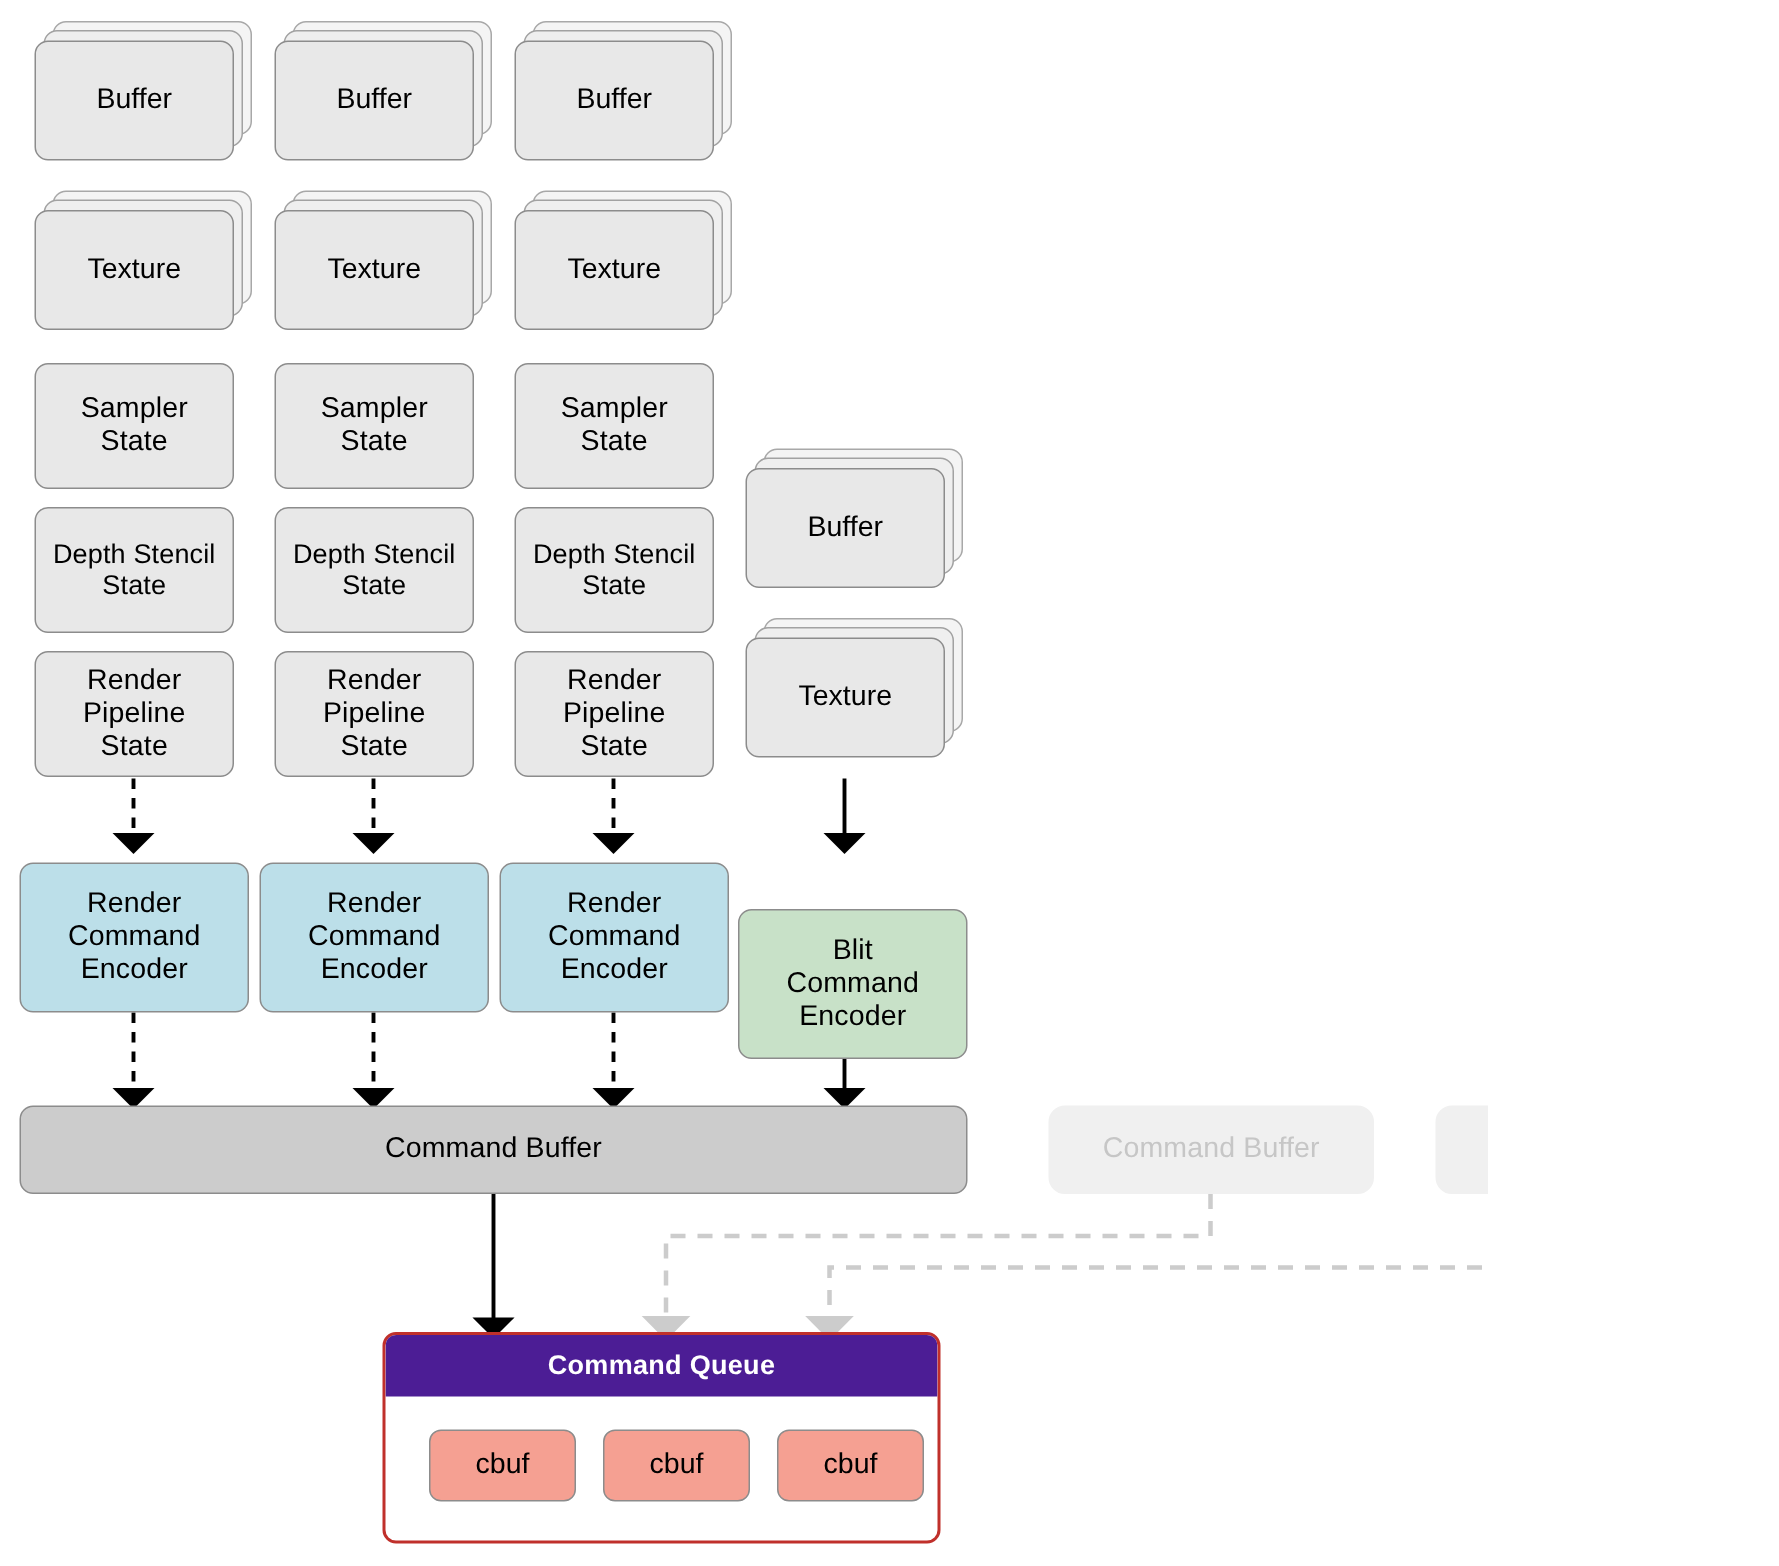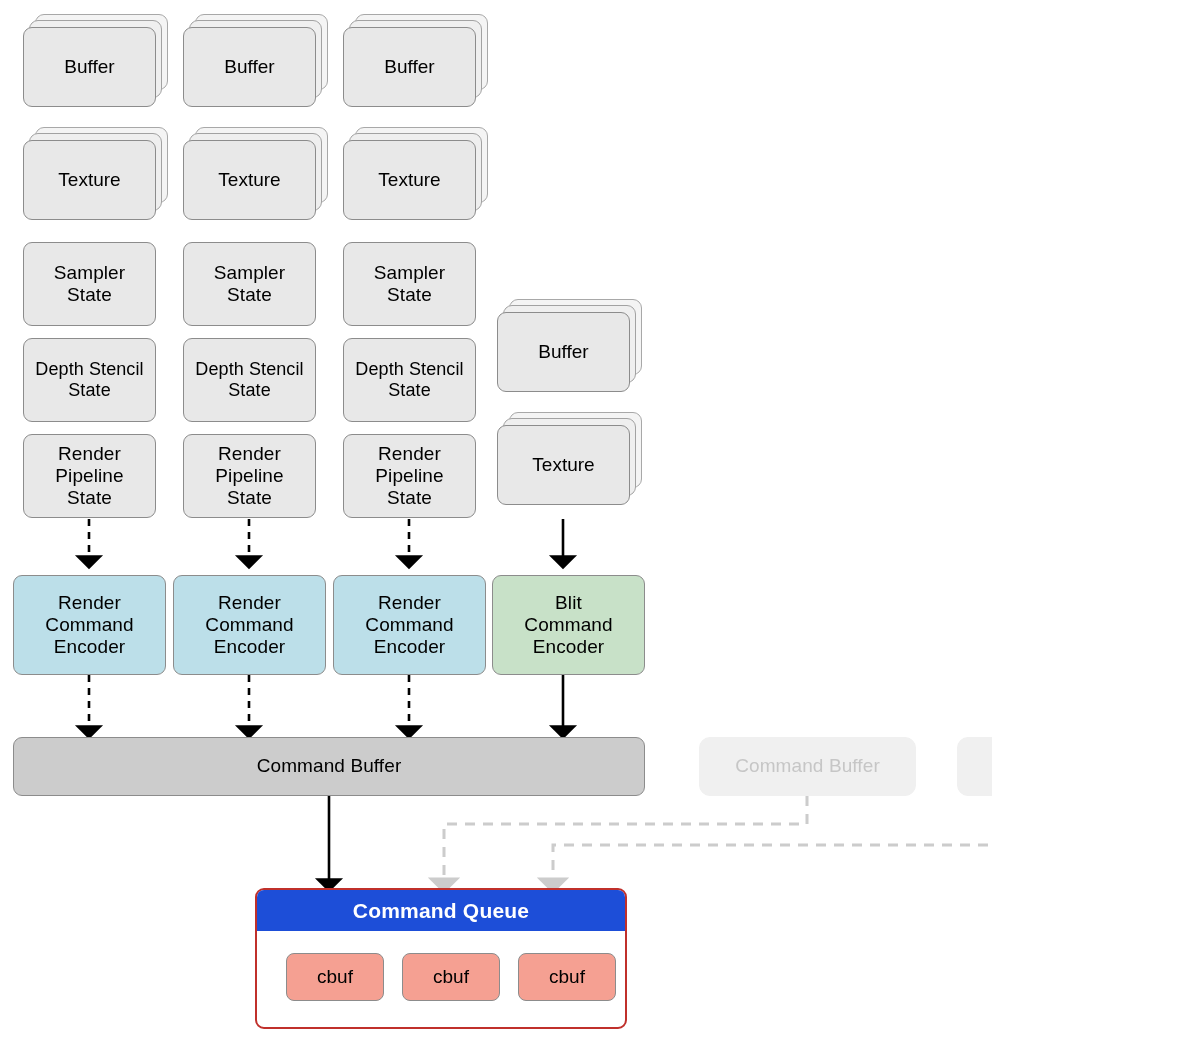--- a/index.html
+++ b/index.html
@@ -65,21 +65,21 @@
     align-items: center;
     justify-content: center;
     border-radius: 9px;
     border: 1.4px solid #8c8c8c;
     background: #e8e8e8;
     font-size: 19px;
     color: #000;
   }
 
   .enc-render { background: #bcdfe9; border-color: #8c8c8c; }
-  .enc-blit   { background: #c8e1c8; border-color: #8c8c8c; }
+  .enc-blit   { background: #c8e1c8; border-color: #8c8c8c; margin-top: 31px; }
 
   .cmdbuf-main {
     background: #cccccc;
     border: 1.4px solid #8c8c8c;
     font-size: 19px;
   }
   .cmdbuf-ghost {
     background: #f0f0f0;
     border: 1.4px solid #f0f0f0;
     color: #c6c6c6;
@@ -91,24 +91,24 @@
   #command-queue {
     position: absolute;
     box-sizing: border-box;
     border: 2.4px solid #c0302b;
     border-radius: 9px;
     background: #ffffff;
     z-index: 4;
     overflow: hidden;
   }
   #command-queue .cq-head {
-    background: #1d4ed8;
+    background: #4c1d95;
     color: #ffffff;
     font-weight: bold;
-    font-size: 21px;
+    font-size: 18px;
     height: 41px;
     display: flex;
     align-items: center;
     justify-content: center;
     letter-spacing: .2px;
   }
   #command-queue .cq-body {
     display: flex;
     align-items: flex-start;
     justify-content: center;

